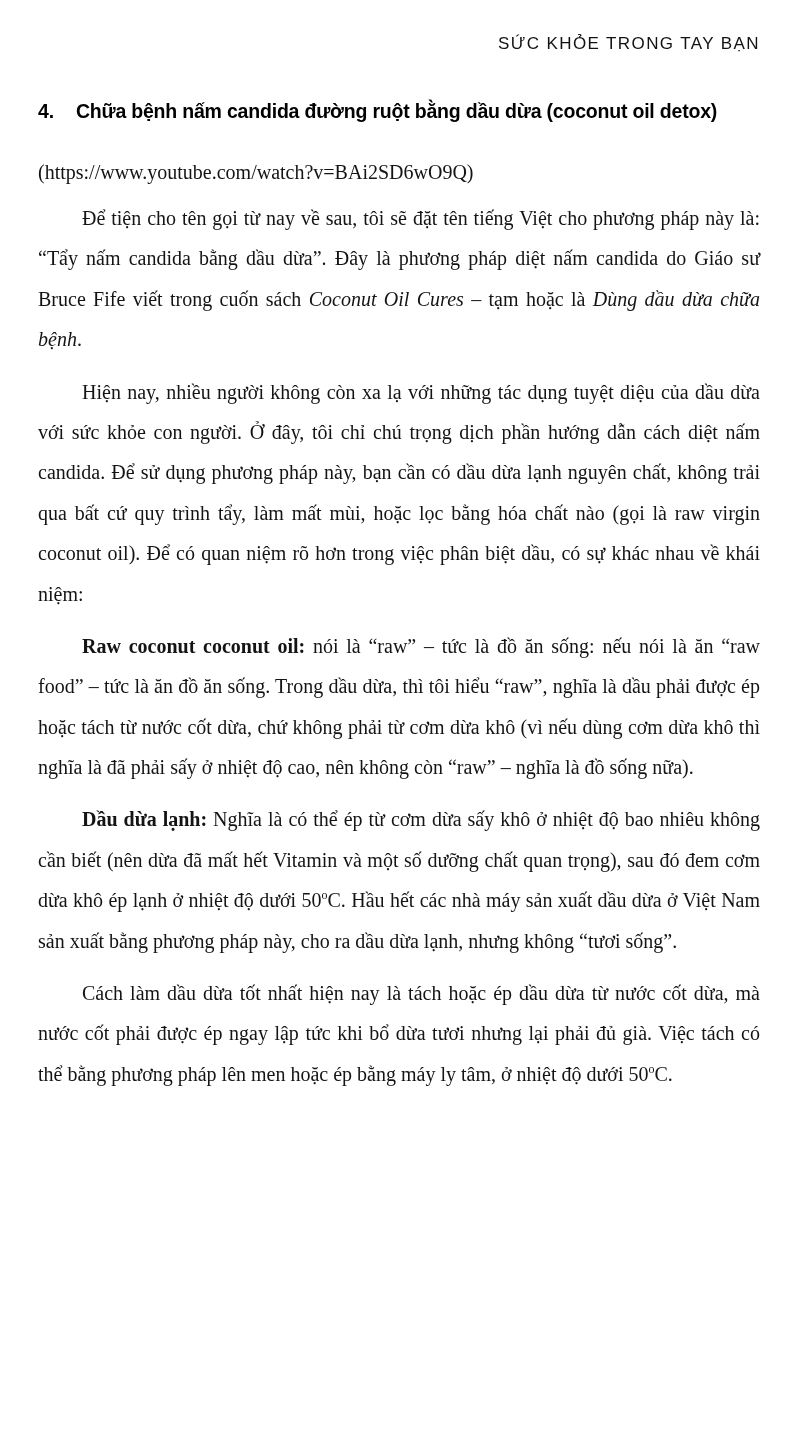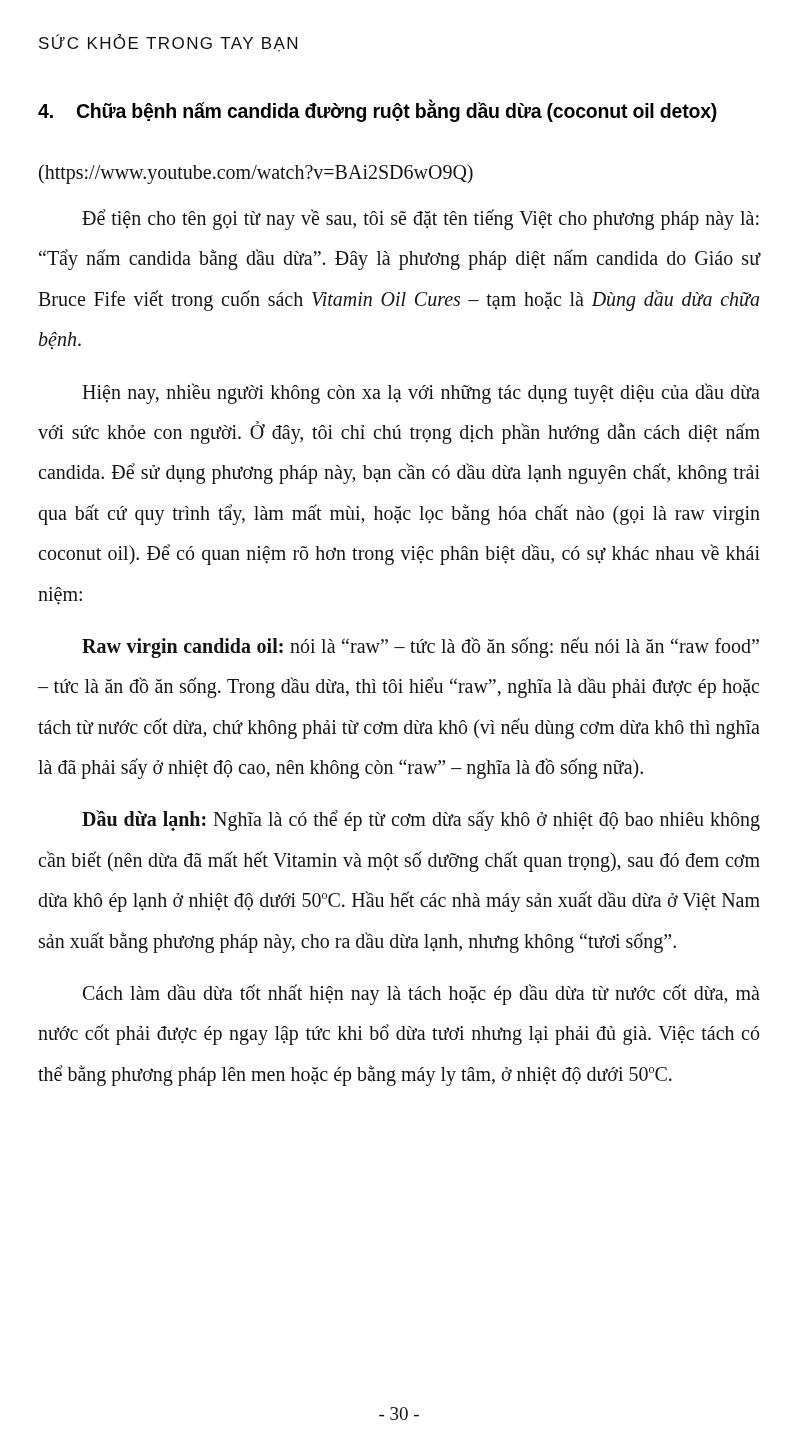--- a/index.html
+++ b/index.html
@@ -13,21 +13,21 @@
   .page {
     box-sizing: border-box;
     width: 800px;
     height: 1451px;
     padding: 34px 40px 26px 38px;
     display: flex;
     flex-direction: column;
     background: #ffffff;
   }
   .running-head {
-    text-align: left;
+    text-align: right;
     font-family: "Liberation Sans", sans-serif;
     font-size: 17px;
     font-weight: 400;
     letter-spacing: 1.4px;
     color: #121212;
     margin: 0 0 46px 0;
   }
   .heading {
     display: flex;
     align-items: baseline;
@@ -71,22 +71,21 @@
   <div class="running-head">SỨC KHỎE TRONG TAY BẠN</div>
 
   <h1 class="heading">
     <span>4.</span>
     <span>Chữa bệnh nấm candida đường ruột bằng dầu dừa (coconut oil detox)</span>
   </h1>
 
   <div class="url-line">(https://www.youtube.com/watch?v=BAi2SD6wO9Q)</div>
 
   <div class="body-text">
-      <p class="para"><span>Để tiện cho tên gọi từ nay về sau, tôi sẽ đặt tên tiếng Việt cho phương pháp này là: “Tẩy nấm candida bằng dầu dừa”. Đây là phương pháp diệt nấm candida do Giáo sư Bruce Fife viết trong cuốn sách </span><span class="i">Vitamin Oil Cures</span><span> – tạm hoặc là </span><span class="i">Dùng dầu dừa chữa bệnh</span><span>.</span></p>
+      <p class="para"><span>Để tiện cho tên gọi từ nay về sau, tôi sẽ đặt tên tiếng Việt cho phương pháp này là: “Tẩy nấm candida bằng dầu dừa”. Đây là phương pháp diệt nấm candida do Giáo sư Bruce Fife viết trong cuốn sách </span><span class="i">Coconut Oil Cures</span><span> – tạm hoặc là </span><span class="i">Dùng dầu dừa chữa bệnh</span><span>.</span></p>
       <p class="para"><span>Hiện nay, nhiều người không còn xa lạ với những tác dụng tuyệt diệu của dầu dừa với sức khỏe con người. Ở đây, tôi chỉ chú trọng dịch phần hướng dẫn cách diệt nấm candida. Để sử dụng phương pháp này, bạn cần có dầu dừa lạnh nguyên chất, không trải qua bất cứ quy trình tẩy, làm mất mùi, hoặc lọc bằng hóa chất nào (gọi là raw virgin coconut oil). Để có quan niệm rõ hơn trong việc phân biệt dầu, có sự khác nhau về khái niệm:</span></p>
-      <p class="para"><span class="b">Raw virgin candida oil:</span><span> nói là “raw” – tức là đồ ăn sống: nếu nói là ăn “raw food” – tức là ăn đồ ăn sống. Trong dầu dừa, thì tôi hiểu “raw”, nghĩa là dầu phải được ép hoặc tách từ nước cốt dừa, chứ không phải từ cơm dừa khô (vì nếu dùng cơm dừa khô thì nghĩa là đã phải sấy ở nhiệt độ cao, nên không còn “raw” – nghĩa là đồ sống nữa).</span></p>
+      <p class="para"><span class="b">Raw coconut coconut oil:</span><span> nói là “raw” – tức là đồ ăn sống: nếu nói là ăn “raw food” – tức là ăn đồ ăn sống. Trong dầu dừa, thì tôi hiểu “raw”, nghĩa là dầu phải được ép hoặc tách từ nước cốt dừa, chứ không phải từ cơm dừa khô (vì nếu dùng cơm dừa khô thì nghĩa là đã phải sấy ở nhiệt độ cao, nên không còn “raw” – nghĩa là đồ sống nữa).</span></p>
       <p class="para"><span class="b">Dầu dừa lạnh:</span><span> Nghĩa là có thể ép từ cơm dừa sấy khô ở nhiệt độ bao nhiêu không cần biết (nên dừa đã mất hết Vitamin và một số dưỡng chất quan trọng), sau đó đem cơm dừa khô ép lạnh ở nhiệt độ dưới 50</span><sup>o</sup><span>C. Hầu hết các nhà máy sản xuất dầu dừa ở Việt Nam sản xuất bằng phương pháp này, cho ra dầu dừa lạnh, nhưng không “tươi sống”.</span></p>
       <p class="para"><span>Cách làm dầu dừa tốt nhất hiện nay là tách hoặc ép dầu dừa từ nước cốt dừa, mà nước cốt phải được ép ngay lập tức khi bổ dừa tươi nhưng lại phải đủ già. Việc tách có thể bằng phương pháp lên men hoặc ép bằng máy ly tâm, ở nhiệt độ dưới 50</span><sup>o</sup><span>C.</span></p>
     </div>
 
-  <div class="footer">- 30 -</div>
 
 </div>
 
 </body></html>

